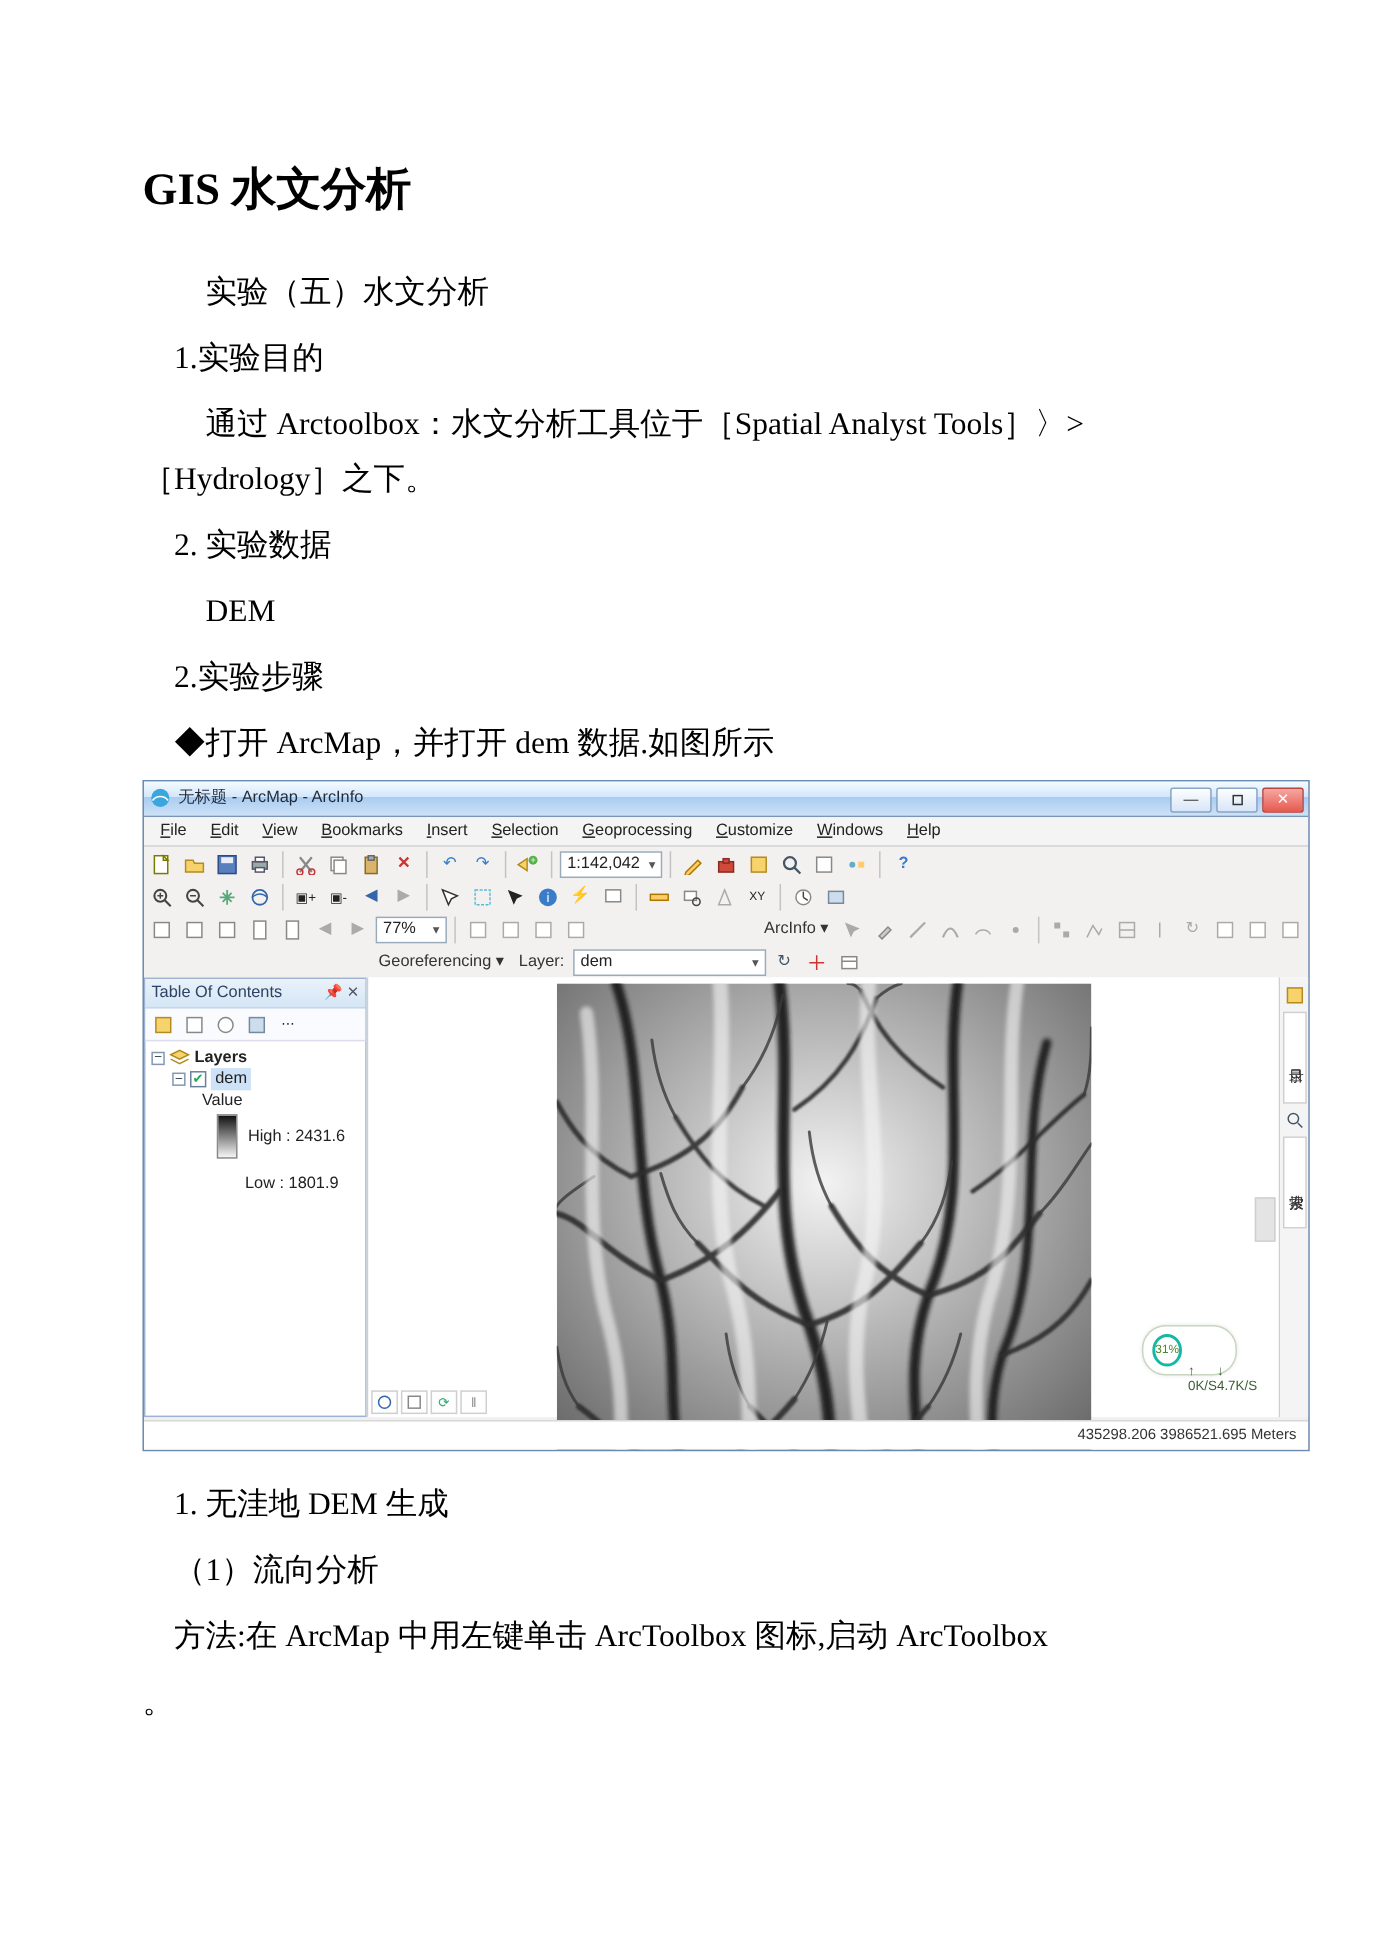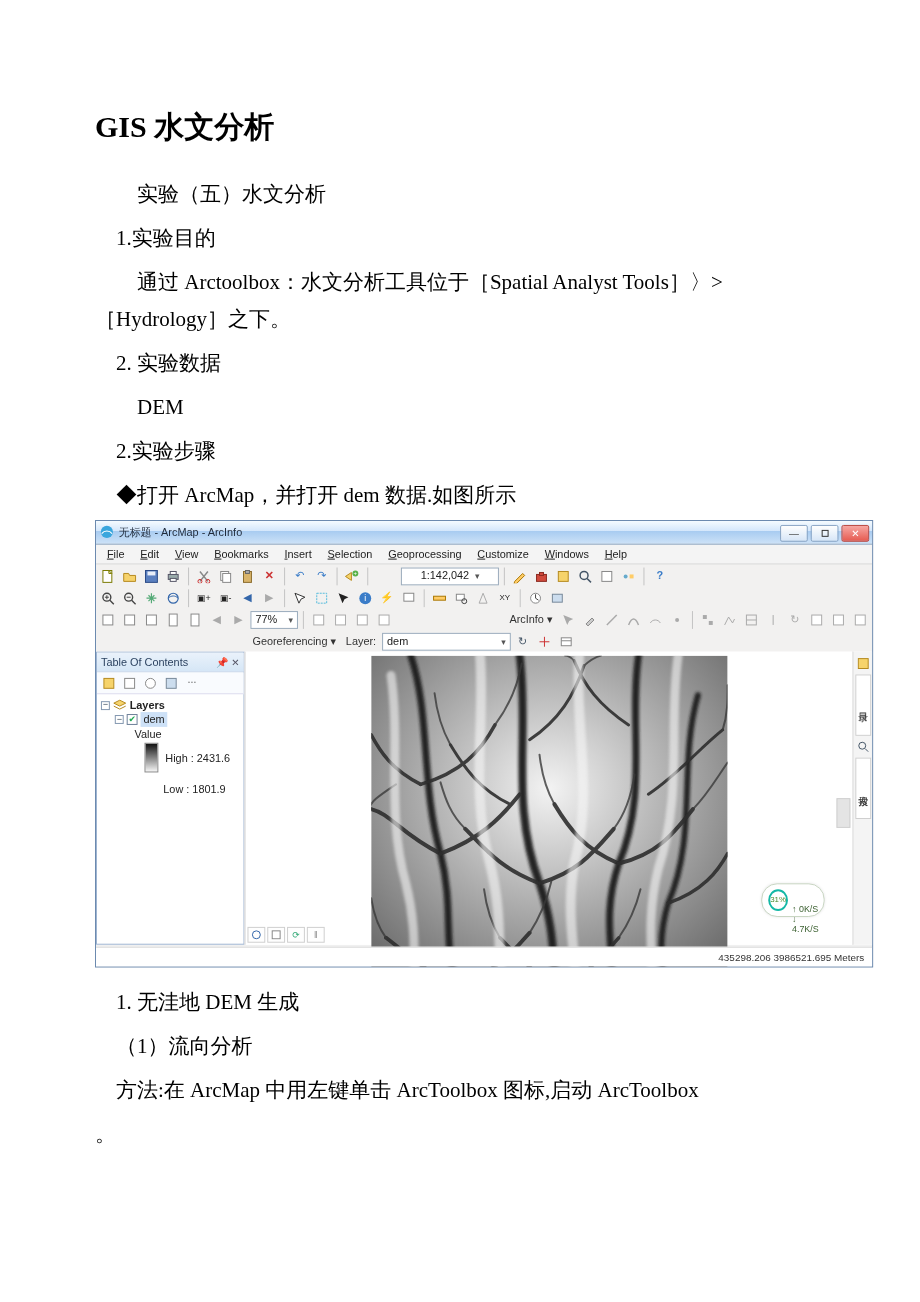--- a/index.html
+++ b/index.html
@@ -69,21 +69,21 @@
   .toolbars { background:#f2f1f0; border-bottom:1px solid #c9c9c9; padding:1px 2px 2px 2px; }
   .tbar { height:22px; display:flex; align-items:center; gap:2px; flex-wrap:nowrap; overflow:hidden; }
   .tbtn {
     width:20px; height:20px; border:1px solid transparent;
     display:flex; align-items:center; justify-content:center; border-radius:2px;
   }
   .tbtn svg, .tbtn span { pointer-events:none; }
   .sep { width:1px; height:18px; background:#c3c3c3; margin:0 3px; }
   .scale-combo {
     height:18px; border:1px solid #9ab; background:#fff; font-size:11px;
-    padding:0 19px; display:flex; align-items:center; gap:6px;margin-left:28px;
+    padding:0 4px; display:flex; align-items:center; gap:6px;
   }
   .scale-combo::after { content:"▾"; font-size:9px; color:#555; }
   .tb-label { font-size:11px; color:#333; padding:0 4px; }
   .combo {
     height:18px; min-width:60px; border:1px solid #9ab; background:#fff;
     display:flex; align-items:center; justify-content:space-between; padding:0 4px; font-size:11px;
   }
   .combo::after { content:"▾"; font-size:9px; color:#555; }
   .tb-right-pad { flex:1; }
   
@@ -122,21 +122,21 @@
     writing-mode: vertical-rl; text-orientation: mixed; font-size:10px; color:#333;
     display:flex; align-items:center; justify-content:center; }
   .badge {
     position:absolute; right:28px; bottom:28px; width:64px; height:34px;
     border:1px solid #c8d6c2; border-radius:16px; background:#fff;
     display:flex; align-items:center; gap:4px; padding:2px 6px;
     font-size:9px; color:#3a5f2f; box-shadow:0 0 3px rgba(0,0,0,.1);
   }
   .badge .circle { width:22px; height:22px; border:2px solid #14b8a6; border-radius:50%;
     display:flex; align-items:center; justify-content:center; font-size:8px; color:#4d8a2e; }
-  .badge .txt { display:flex; flex-direction:column; line-height:1.1;margin-top:40px; }
+  .badge .txt { display:flex; line-height:1.1;margin-top:40px; }
   .global-status {
     position:absolute; left:0; right:0; bottom:0; height:20px; background:#fff;
     border-top:1px solid #d7d7d7; display:flex; align-items:center; justify-content:flex-end;
     padding:0 8px; font-size:10px; color:#333;
   }
   
   .wm {
     position:absolute;
     top:128px;
     left:0; right:0;

